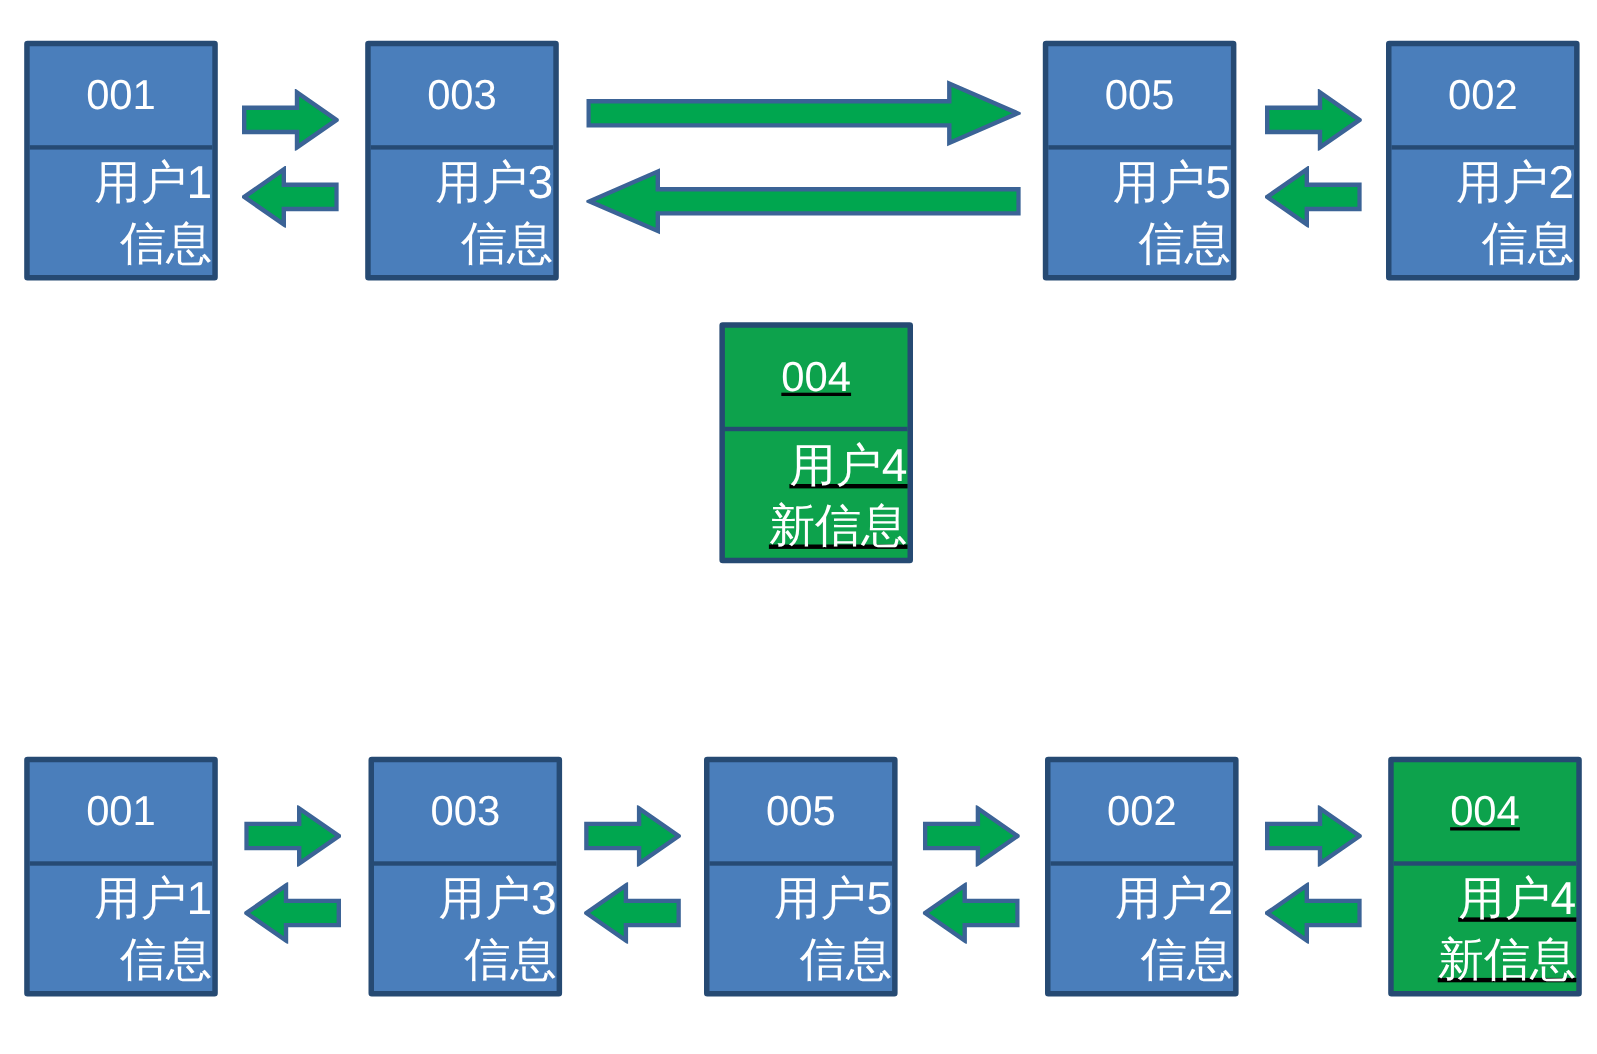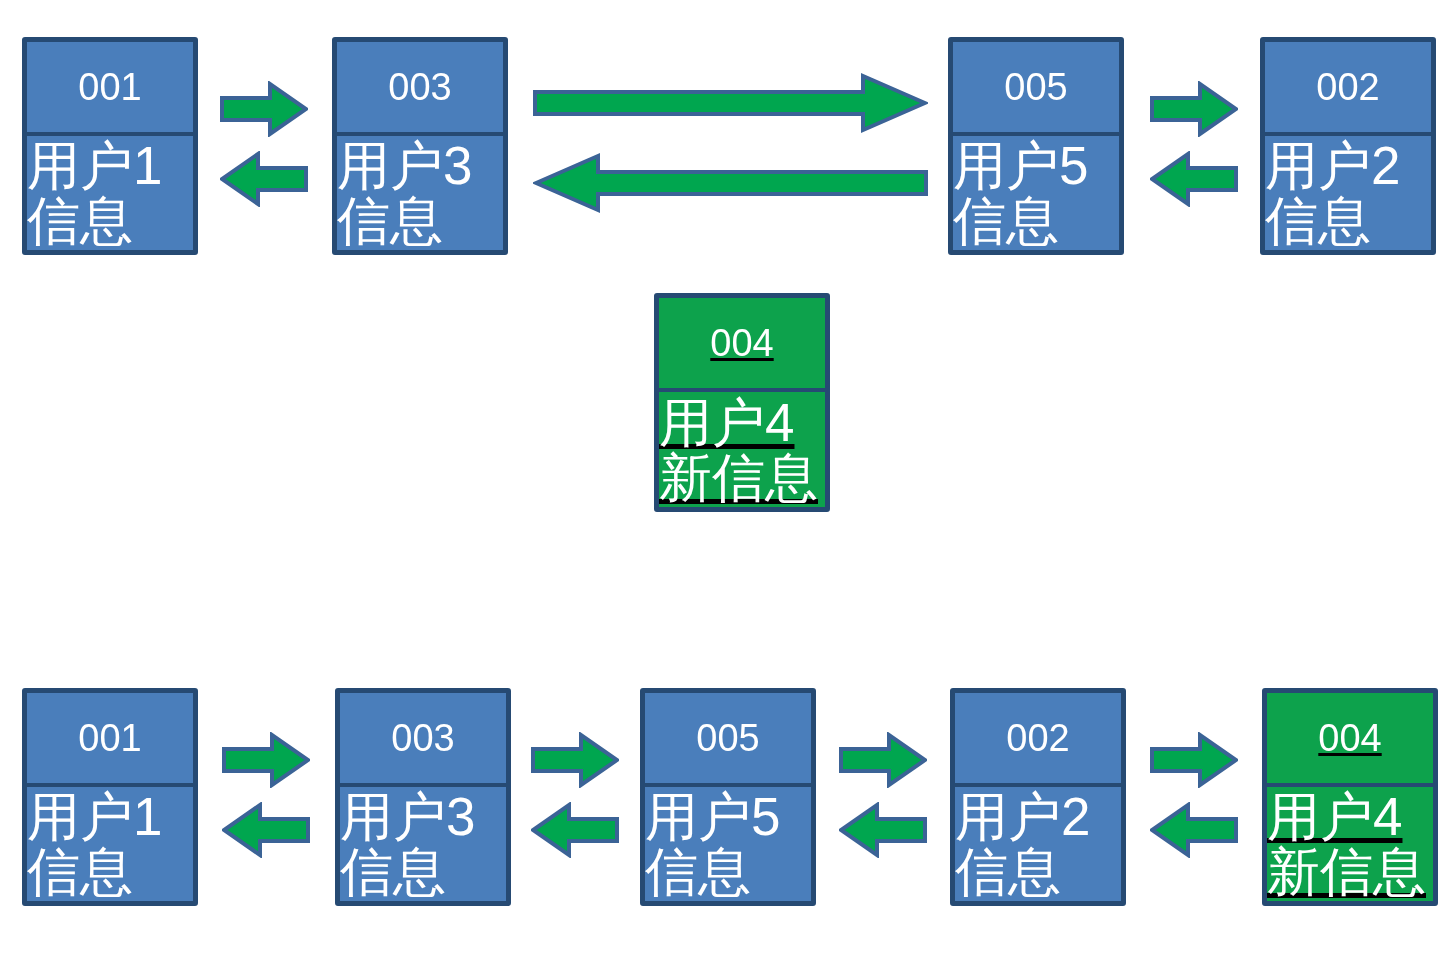--- a/index.html
+++ b/index.html
@@ -38,23 +38,23 @@
     justify-content: center;
     font-size: 38px;
     color: var(--node-text);
     box-sizing: border-box;
   }
   .cell-info {
     flex: 1;
     border-top: 4px solid var(--node-border);
     display: flex;
     flex-direction: column;
-    align-items: flex-start;
+    align-items: flex-end;
     justify-content: center;
-    font-size: 53px;
+    font-size: 42px;
     line-height: 55px;
     color: var(--node-text);
     text-align: center;
   }
   .arrow {
     position: absolute;
     display: block;
   }
   .arrow polygon {
     fill: var(--arrow-fill);

